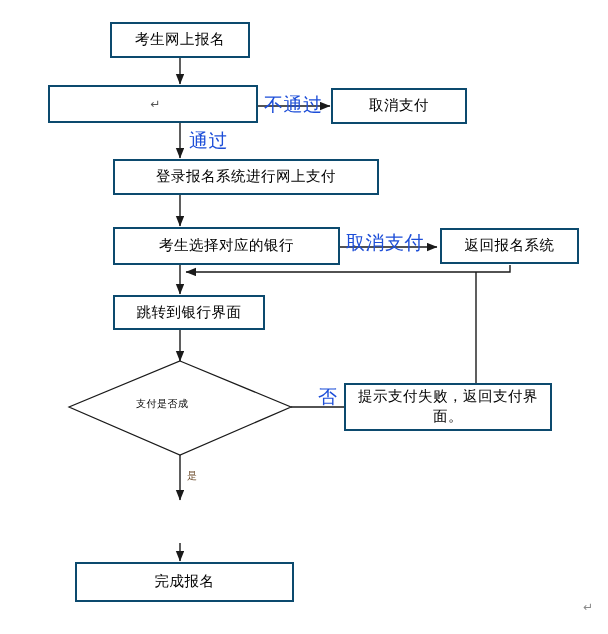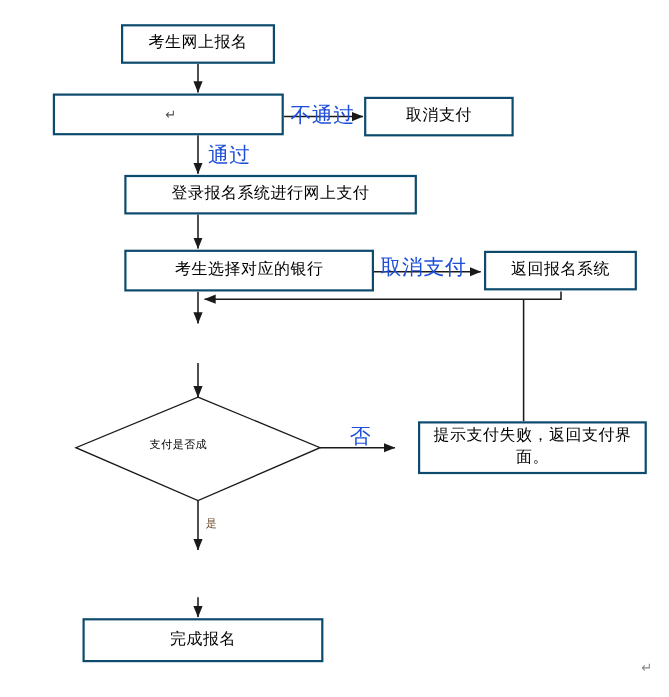--- a/index.html
+++ b/index.html
@@ -74,24 +74,27 @@
   </div>
 
   <div class="node" style="left:113px;top:227px;width:227px;height:38px;">
     <span>考生选择对应的银行</span>
   </div>
 
   <div class="node" style="left:440px;top:228px;width:139px;height:36px;">
     <span>返回报名系统</span>
   </div>
 
+  <div class="node" style="left:113px;top:295px;width:152px;height:35px;">
+    <span>跳转到银行界面</span>
+  </div>
 
   <div class="diamond-label" style="left:136px;top:397px;">支付是否成</div>
 
-  <div class="node" style="left:380px;top:383px;width:208px;height:48px;padding:0 12px;">
+  <div class="node" style="left:344px;top:383px;width:208px;height:48px;padding:0 12px;">
     <span>提示支付失败，返回支付界面。</span>
   </div>
 
 
   <div class="node" style="left:75px;top:562px;width:219px;height:40px;">
     <span>完成报名</span>
   </div>
 
   <div class="edgelabel" style="left:264px;top:92px;">不通过</div>
 

